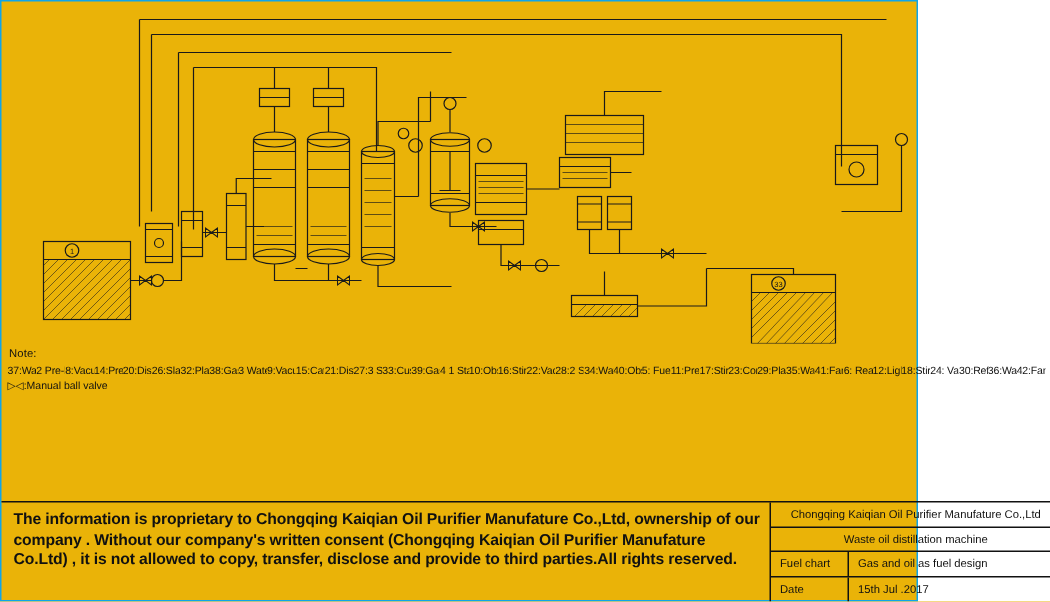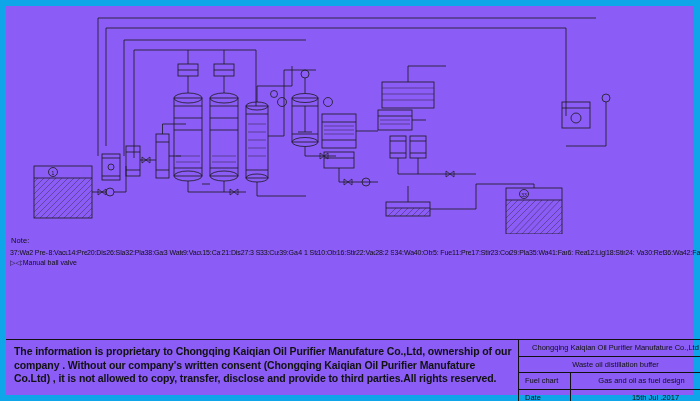--- a/index.html
+++ b/index.html
@@ -5,24 +5,24 @@
   html,body{margin:0;padding:0;}
   body{
     width:700px;height:401px;
     background:#ffffff;
     font-family:"Liberation Sans", sans-serif;
     color:#111;
     overflow:hidden;
   }
   #sheet{
     position:relative;
-    width:700px;height:401px;
-    box-sizing:border-box;
-    border:6px solid #0ea5e9;
-    background:#8b5cf6;
+    width:612px;height:401px;
+    box-sizing:border-box;
+    border:1px solid #0ea5e9;
+    background:#eab308;
   }
   
   #diagram{
     position:absolute;left:0;top:0;width:700px;height:228px;
   }
   #diagram svg{display:block;}
   
   #note-area{
     position:absolute;left:0;top:228px;width:700px;height:105px;
     box-sizing:border-box;
@@ -62,29 +62,28 @@
     font-weight:bold;
     line-height:13.5px;
     letter-spacing:-0.1px;
   }
   #titleblock{
     flex:1;
     border-left:1px solid #111;
     box-sizing:border-box;
     display:flex;flex-direction:column;
     font-size:7.5px;
-    text-align:center;
   }
   .tb-row{
     border-bottom:1px solid #111;
     height:16.5px;
     display:flex;align-items:center;
     box-sizing:border-box;
   }
-  .tb-row:last-child{border-bottom:none;gap:28px;}
+  .tb-row:last-child{border-bottom:none;}
   .tb-full{padding-left:6px;}
   .tb-key{
     width:52px;padding-left:6px;
     border-right:1px solid #111;
     height:100%;display:flex;align-items:center;
     box-sizing:border-box;
   }
   .tb-val{padding-left:6px;flex:1;}
   .center{justify-content:center;}
 </style>
@@ -313,21 +312,21 @@
       <div class="legend-item">42:Fan 2</div>
     </div>
     <div id="legend-extra">▷◁:Manual ball valve</div>
   </div>
 
   <div id="bottom">
     <div id="statement">The information is proprietary to Chongqing Kaiqian Oil Purifier Manufature Co.,Ltd, ownership of our company . Without our company's written consent (Chongqing Kaiqian Oil Purifier Manufature Co.Ltd) , it is not allowed to copy, transfer, disclose and provide to third parties.All rights reserved.</div>
 
     <div id="titleblock">
       <div class="tb-row tb-full center">Chongqing Kaiqian Oil Purifier Manufature Co.,Ltd</div>
-      <div class="tb-row tb-full center">Waste oil distillation buffer</div>
+      <div class="tb-row tb-full center">Waste oil distillation machine</div>
       <div class="tb-row">
         <div class="tb-key">Fuel chart</div>
         <div class="tb-val">Gas and oil as fuel  design</div>
       </div>
       <div class="tb-row">
         <div class="tb-key">Date</div>
         <div class="tb-val">15th Jul .2017</div>
       </div>
     </div>
   </div>

